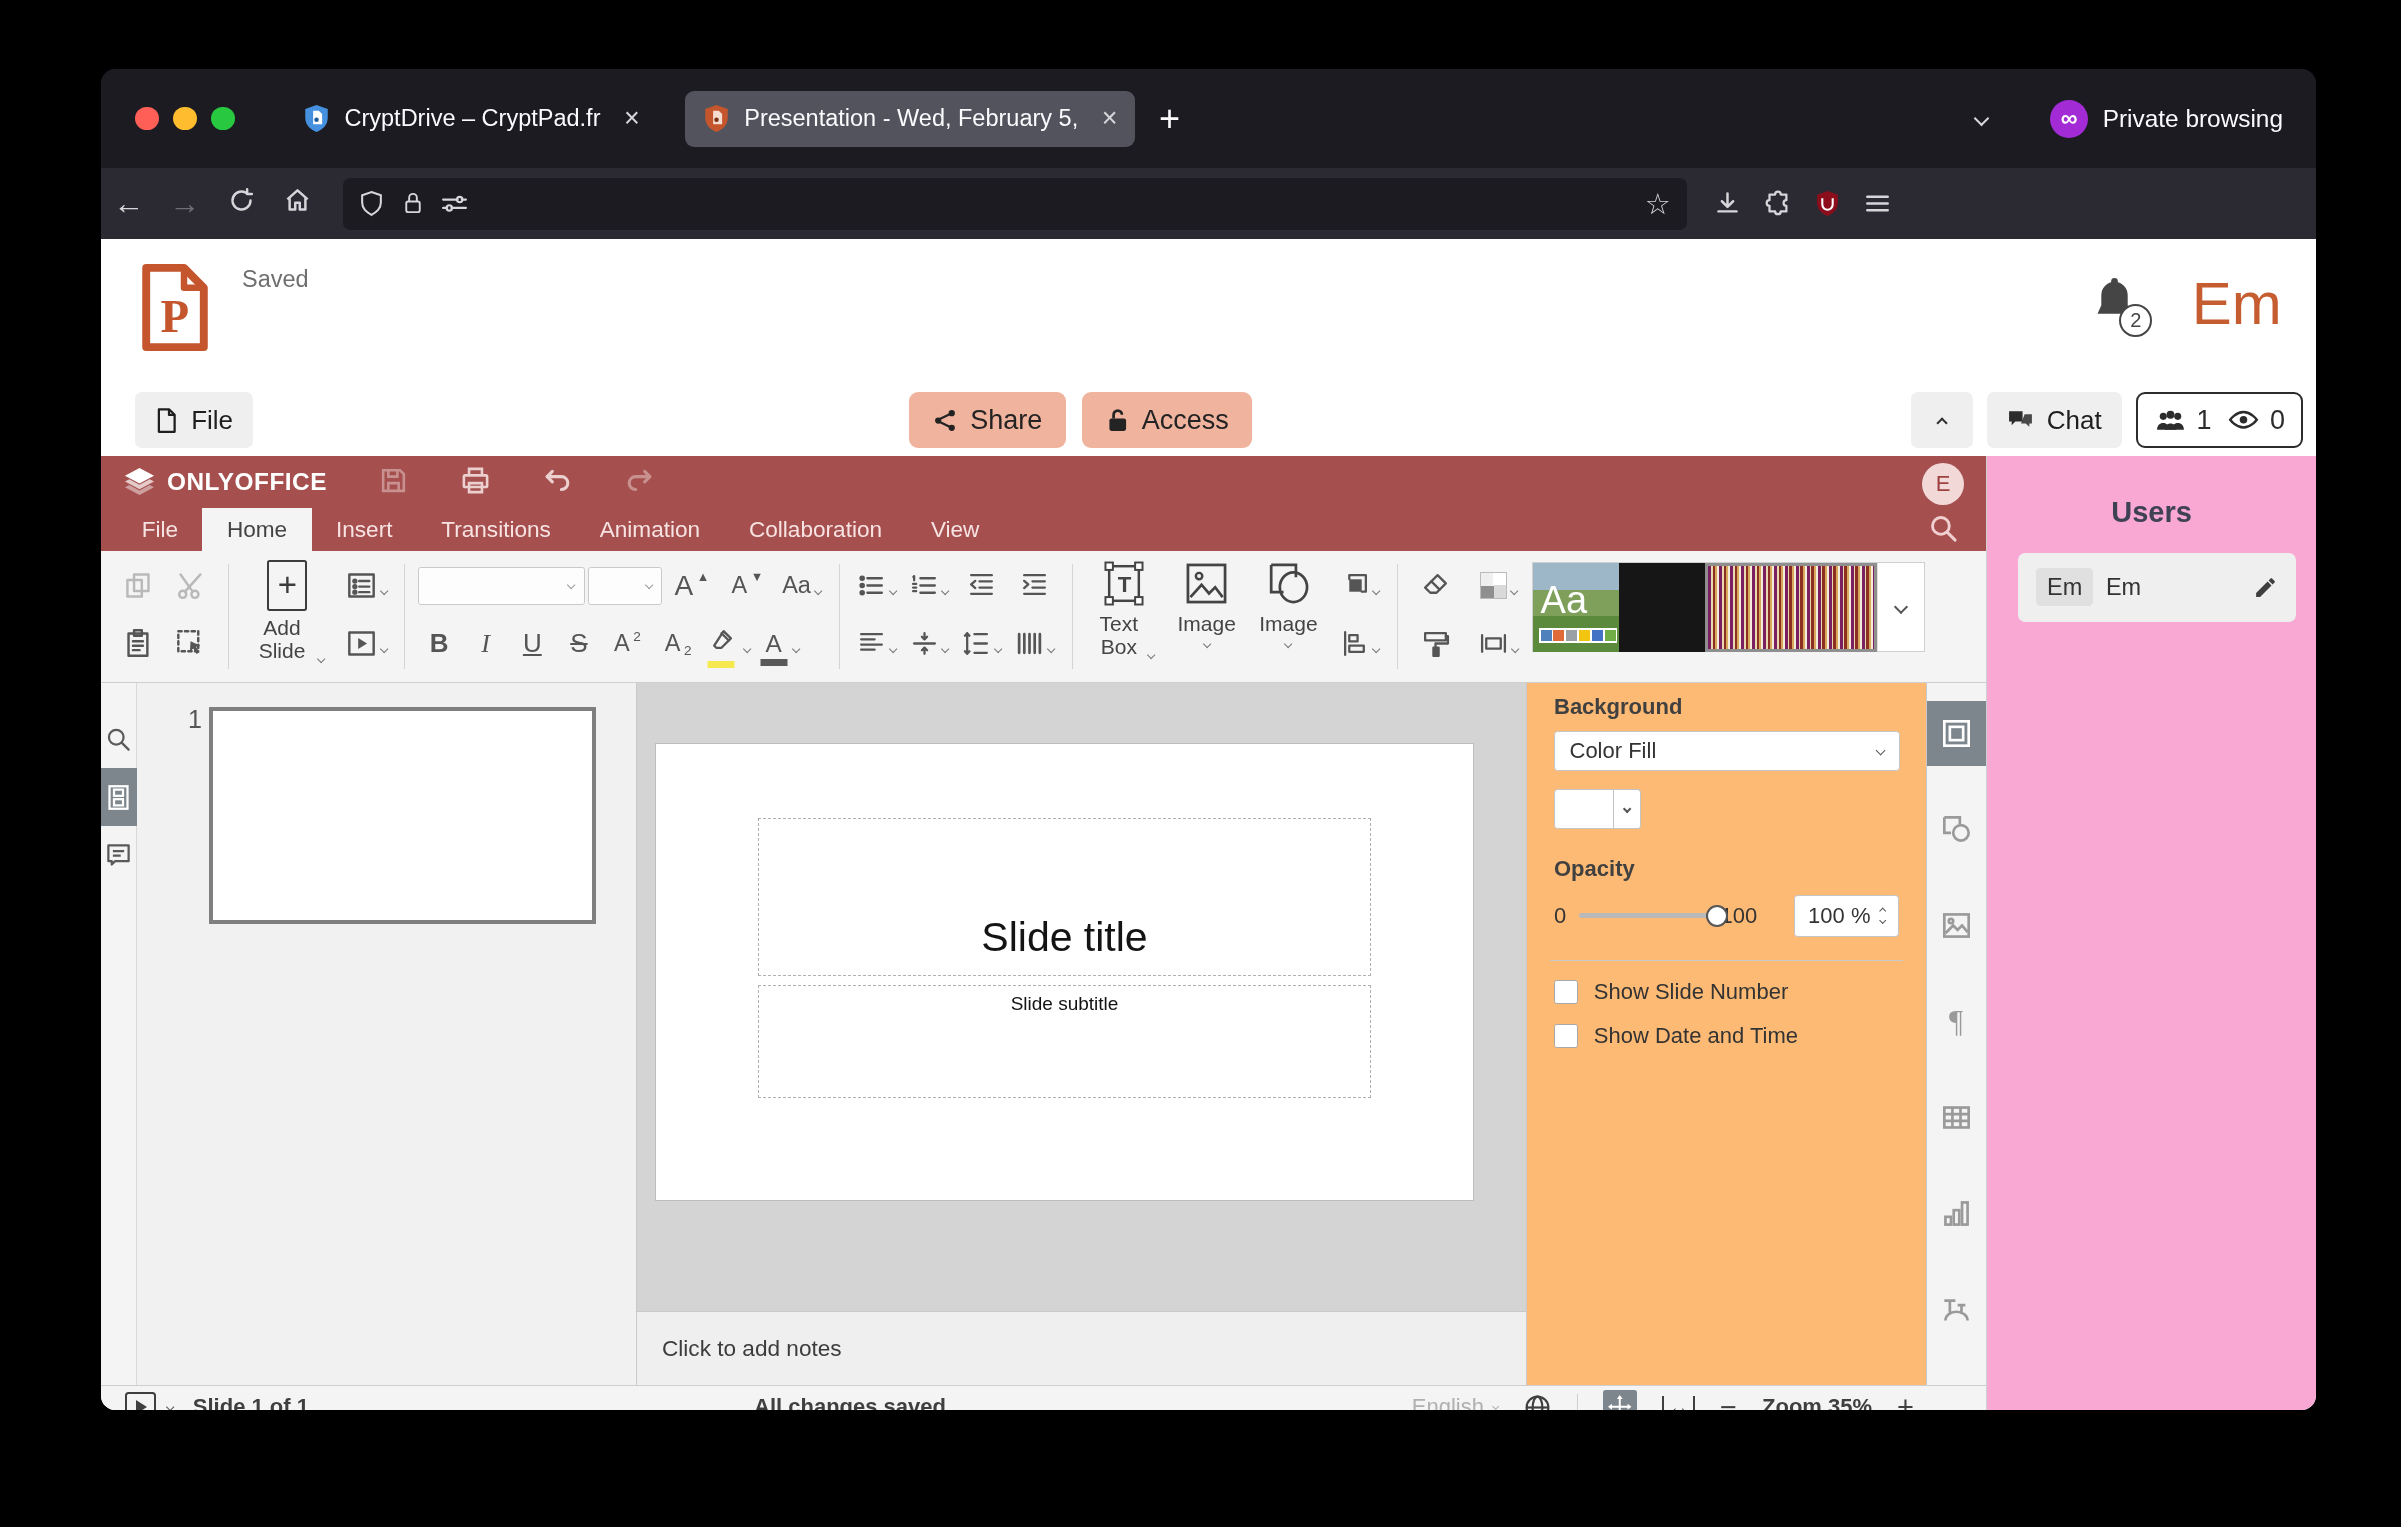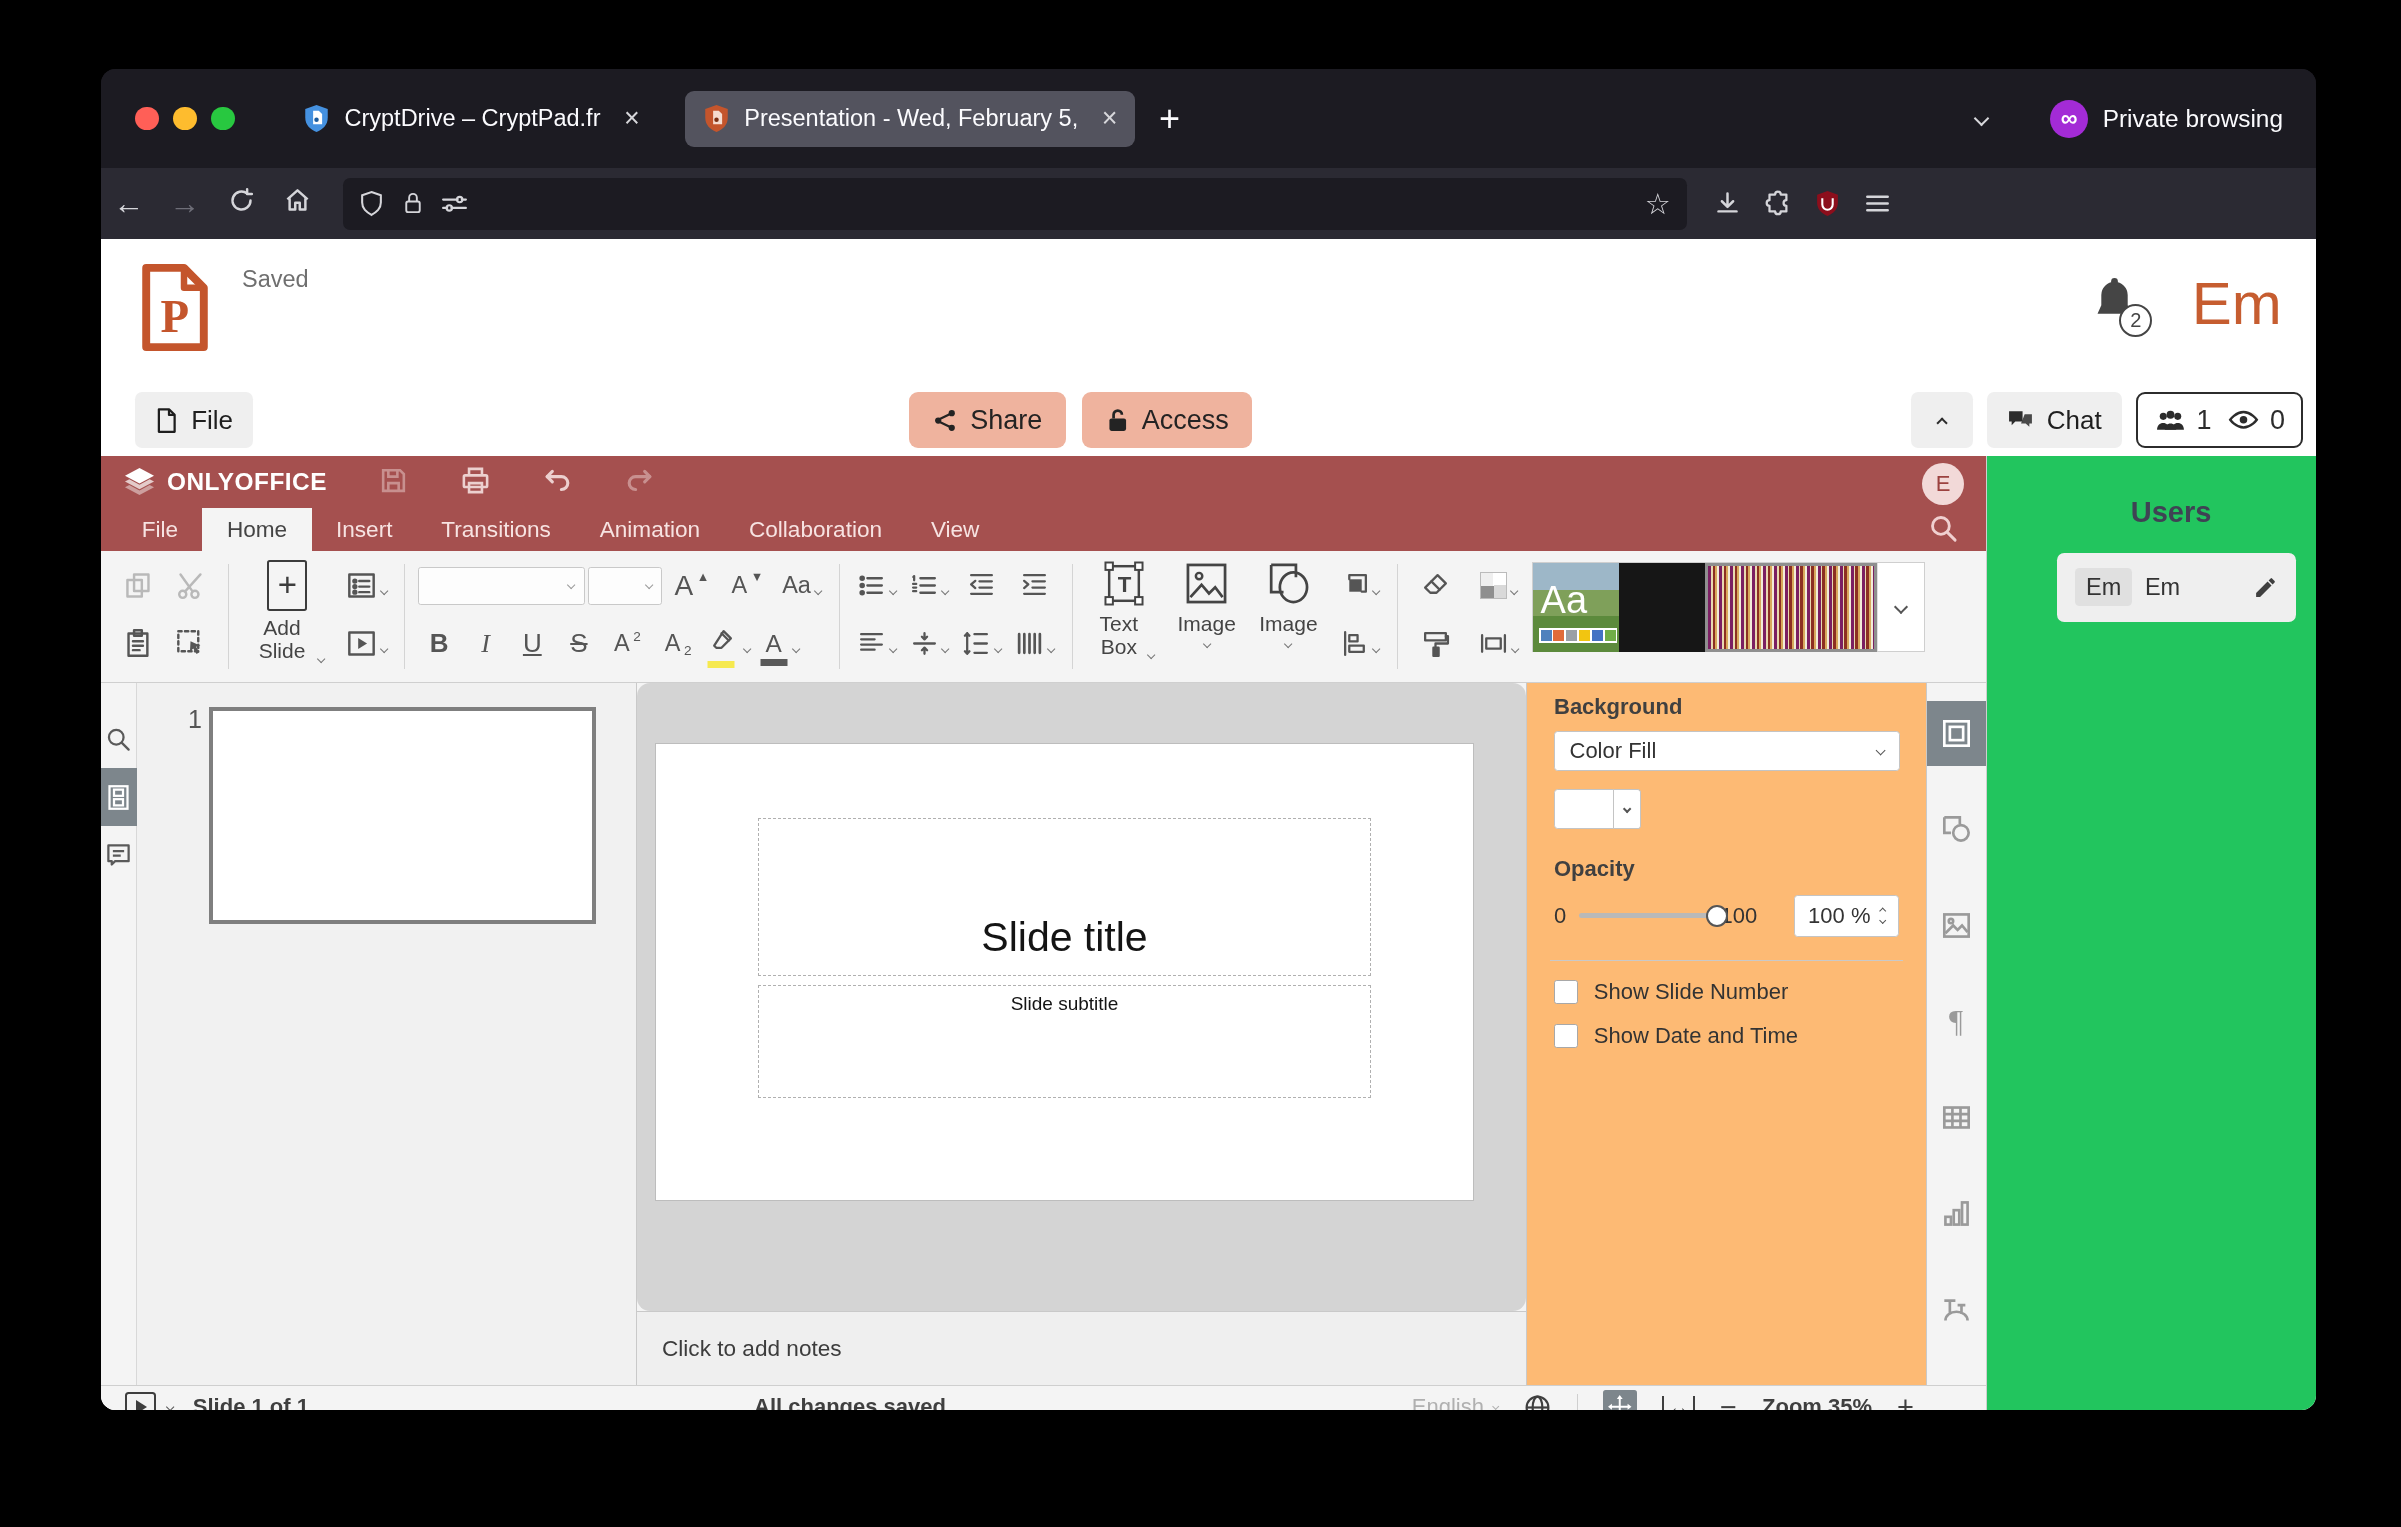--- a/index.html
+++ b/index.html
@@ -92,21 +92,21 @@
 .gal-dd { width:47px; display:flex; align-items:center; justify-content:center; color:#555; border-left:0.9px solid #e0e0e0; }
 
 .oo-body { flex:1; display:flex; min-height:0; }
 .side-strip { width:36px; border-right:0.9px solid #d8d8d8; display:flex; flex-direction:column; align-items:center; padding-top:27px; background:#f4f4f4; }
 .ss-btn { width:36px; height:58px; display:flex; align-items:center; justify-content:center; color:#5a5a5a; }
 .ss-btn.active { background:#7d868c; color:#fff; }
 .thumbs { width:500px; background:#f1f1f1; border-right:0.9px solid #c9c9c9; position:relative; }
 .thumb-num { position:absolute; left:51px; top:22px; font-size:25px; color:#555; }
 .thumb { position:absolute; left:72px; top:23.5px; width:387px; height:217px; border:4.5px solid #7f7f7f; background:#fff; box-shadow:inset 0 0 0 3.6px #fff; }
 .canvas-col { width:889px; display:flex; flex-direction:column; }
-.canvas { flex:1; background:#d4d4d4; position:relative;border-radius:13px; }
+.canvas { flex:1; background:#d4d4d4; position:relative; }
 .slide { position:absolute; left:18px; top:60px; width:819px; height:458px; background:#fff; border:0.9px solid #bdbdbd; }
 .ph { position:absolute; left:102px; width:613px; border:1.8px dashed #b0b0b0; }
 .ph.t { top:74px; height:158px; display:flex; align-items:flex-end; justify-content:center; padding-bottom:14.5px; font-size:41px; color:#141414; }
 .ph.s { top:241px; height:113px; display:flex; align-items:flex-start; justify-content:center; padding-top:7.2px; font-size:19px; color:#141414; }
 .notes { height:74px; background:#efefef; border-top:0.9px solid #c9c9c9; display:flex; align-items:center; padding-left:25px; font-size:22.6px; color:#3c3c3c; }
 .props { width:400px; background:#fdba74; border-left:0.9px solid #c9c9c9; padding:11px 27px 0; }
 .props h3 { font-size:22px; color:#404040; }
 .psel { margin-top:11px; width:346px; height:40px; background:#fff; border:0.9px solid #c4c4c4; border-radius:3.6px; display:flex; align-items:center; font-size:22px; color:#333; padding:0 14.5px; }
 .psel .cv { margin-left:auto; color:#555; width:7.2px; height:7.2px; border-width:1.8px; }
 .swatch-row { margin-top:18px; display:flex; }
@@ -132,21 +132,21 @@
 .play .tri { width:0; height:0; border-left:11.8px solid #3f3f3f; border-top:7.2px solid transparent; border-bottom:7.2px solid transparent; margin-left:2.7px; }
 .sb-center { position:absolute; left:749px; transform:translateX(-50%); font-weight:bold; color:#3f3f3f; }
 .sb-right { margin-left:auto; display:flex; align-items:center; gap:25px; padding-right:72px; }
 .lang { color:#b0b0b0; display:flex; align-items:center; gap:9px; }
 .vsep { width:0.9px; height:27px; background:#cfcfcf; }
 .fitslide { width:34px; height:34px; background:#7d868c; border-radius:2.7px; display:flex; align-items:center; justify-content:center; }
 .fitwidth { display:flex; align-items:center; font-size:23.5px; color:#3f3f3f; border-left:2.3px solid #3f3f3f; border-right:2.3px solid #3f3f3f; padding:0 2.7px; line-height:22px; }
 .zoomlbl { font-weight:bold; }
 .pm { font-size:29px; color:#3f3f3f; }
 
-.users-panel { flex:1; background:#22c55e; border-left:0.9px solid #cfcfcf;padding-left:39px; }
+.users-panel { flex:1; background:#f9a8d4; border-left:0.9px solid #cfcfcf; }
 .users-title { text-align:center; font-size:29px; font-weight:bold; color:#3f4254; margin-top:40px; }
 .user-card { margin:23.5px 20px 0 31px; height:69px; background:#efefef; border-radius:7.2px; display:flex; align-items:center; padding:0 18px; }
 .user-chip { background:#e0e0e0; border-radius:4.5px; padding:5.4px 11px; font-size:23.5px; color:#333; }
 .user-name { font-size:23.5px; color:#333; margin-left:12.7px; }
 .user-edit { margin-left:auto; color:#3f3f3f; }
 </style>
 </head>
 <body>
 
 <div class="window">

